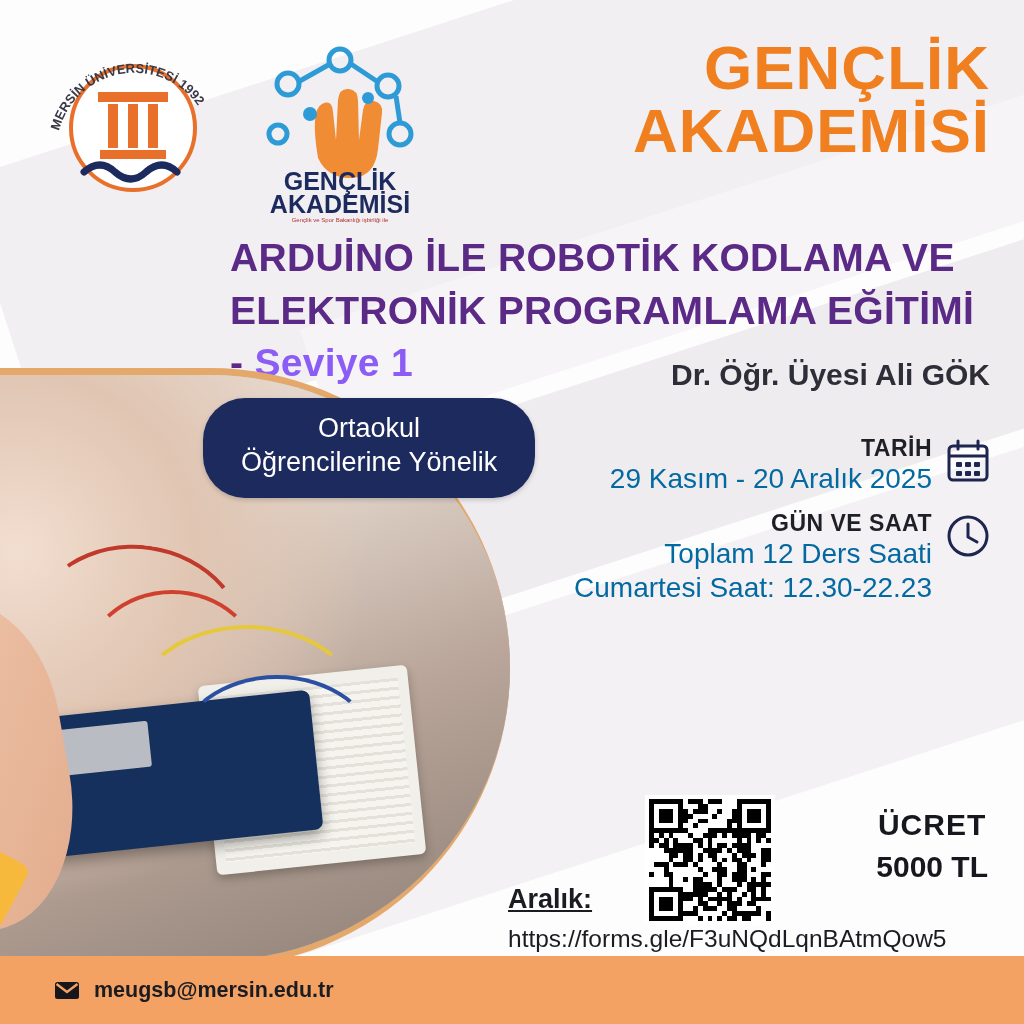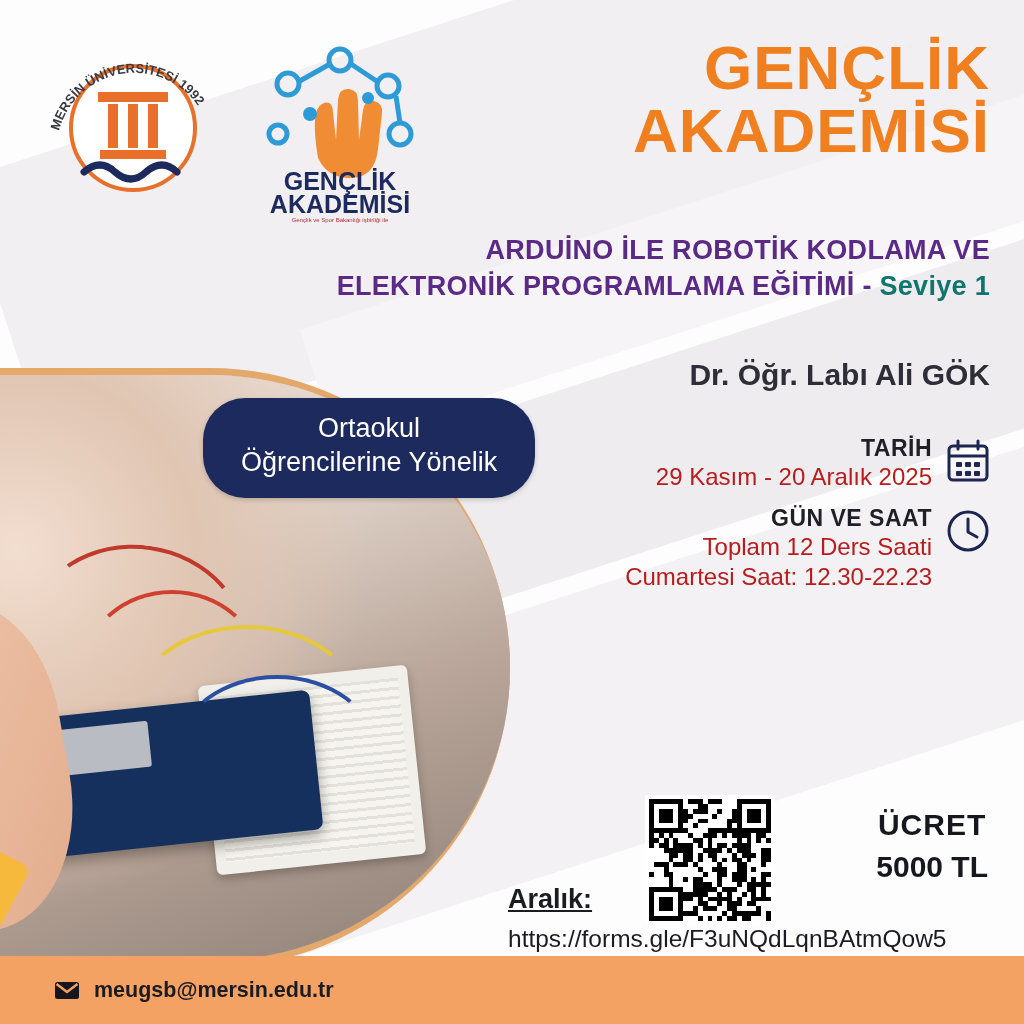--- a/index.html
+++ b/index.html
@@ -60,28 +60,27 @@
     text-align:right;
     color:#ef7f1f;
     font-weight:bold;
     font-size:62px;
     line-height:1.02;
     letter-spacing:1px;
   }
   .subtitle {
     position:absolute; right:34px; top:232px;
     width:760px;
-    text-align:right;
     color:#5b2a86;
     font-weight:bold;
-    font-size:27px;
+    font-size:39px;
     line-height:1.35;
     letter-spacing:0.3px;
   }
-  .subtitle .lvl { color:#0f766e; }
+  .subtitle .lvl { color:#8b5cf6; }
   .speaker {
     position:absolute; right:34px; top:358px;
     color:#2e2e38;
     font-weight:bold;
     font-size:30px;
   }
 
   
   .info {
     position:absolute; right:30px; top:435px;
@@ -91,24 +90,24 @@
   }
   .info-group { margin-bottom:14px; position:relative; }
   .info-label {
     font-weight:bold;
     font-size:23px;
     letter-spacing:0.5px;
     padding-right:62px;
     color:#1f1f27;
   }
   .info-value {
-    font-size:24px;
+    font-size:28px;
     line-height:1.22;
     padding-right:62px;
-    color:#b91c1c;
+    color:#0369a1;
   }
   .info-icon {
     position:absolute; right:2px; top:2px;
     width:48px; height:48px;
     color:#1d2550;
   }
   .info-icon svg { width:100%; height:100%; display:block; }
 
   
   .pill {
@@ -272,21 +271,21 @@
     <div>AKADEMİSİ</div>
   </div>
 
   <div class="subtitle">
     <div>ARDUİNO İLE ROBOTİK KODLAMA VE</div>
     <div>
       <span>ELEKTRONİK PROGRAMLAMA EĞİTİMİ - </span><span class="lvl">Seviye 1</span>
     </div>
   </div>
 
-  <div class="speaker">Dr. Öğr. Labı Ali GÖK</div>
+  <div class="speaker">Dr. Öğr. Üyesi Ali GÖK</div>
 
   <div class="photo-wrap">
     <div class="photo">
       <div class="bread"></div>
       <div class="pcb"></div>
       <div class="wire w1"></div>
       <div class="wire w2"></div>
       <div class="wire w3"></div>
       <div class="wire w4"></div>
       <div class="hand"></div>

